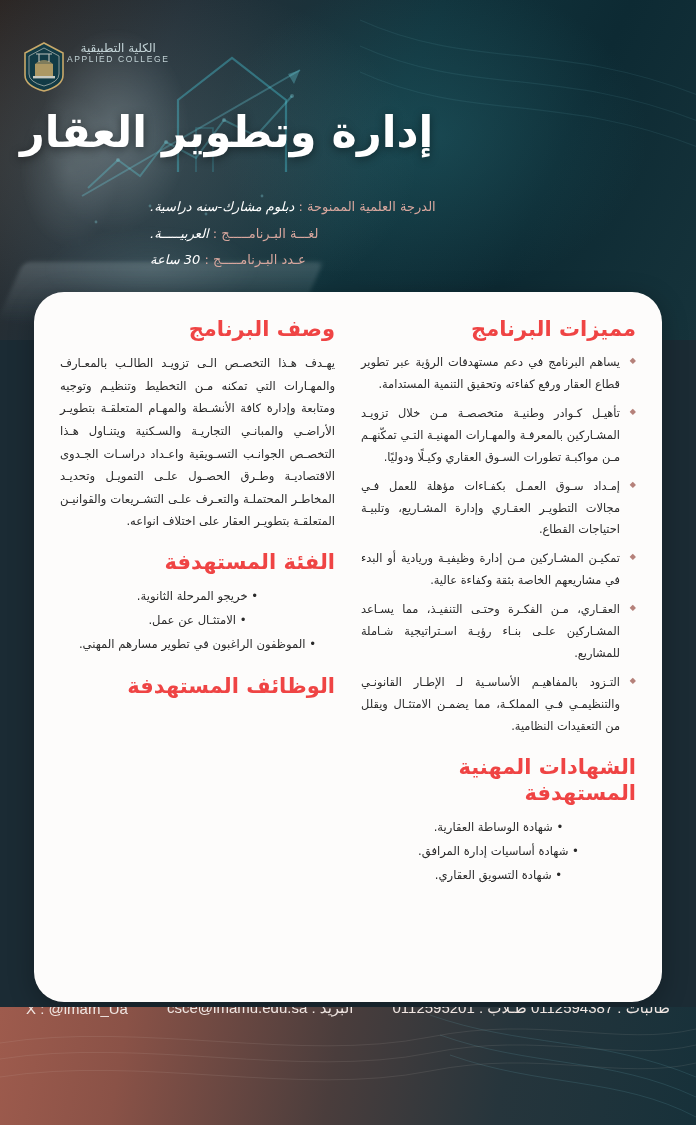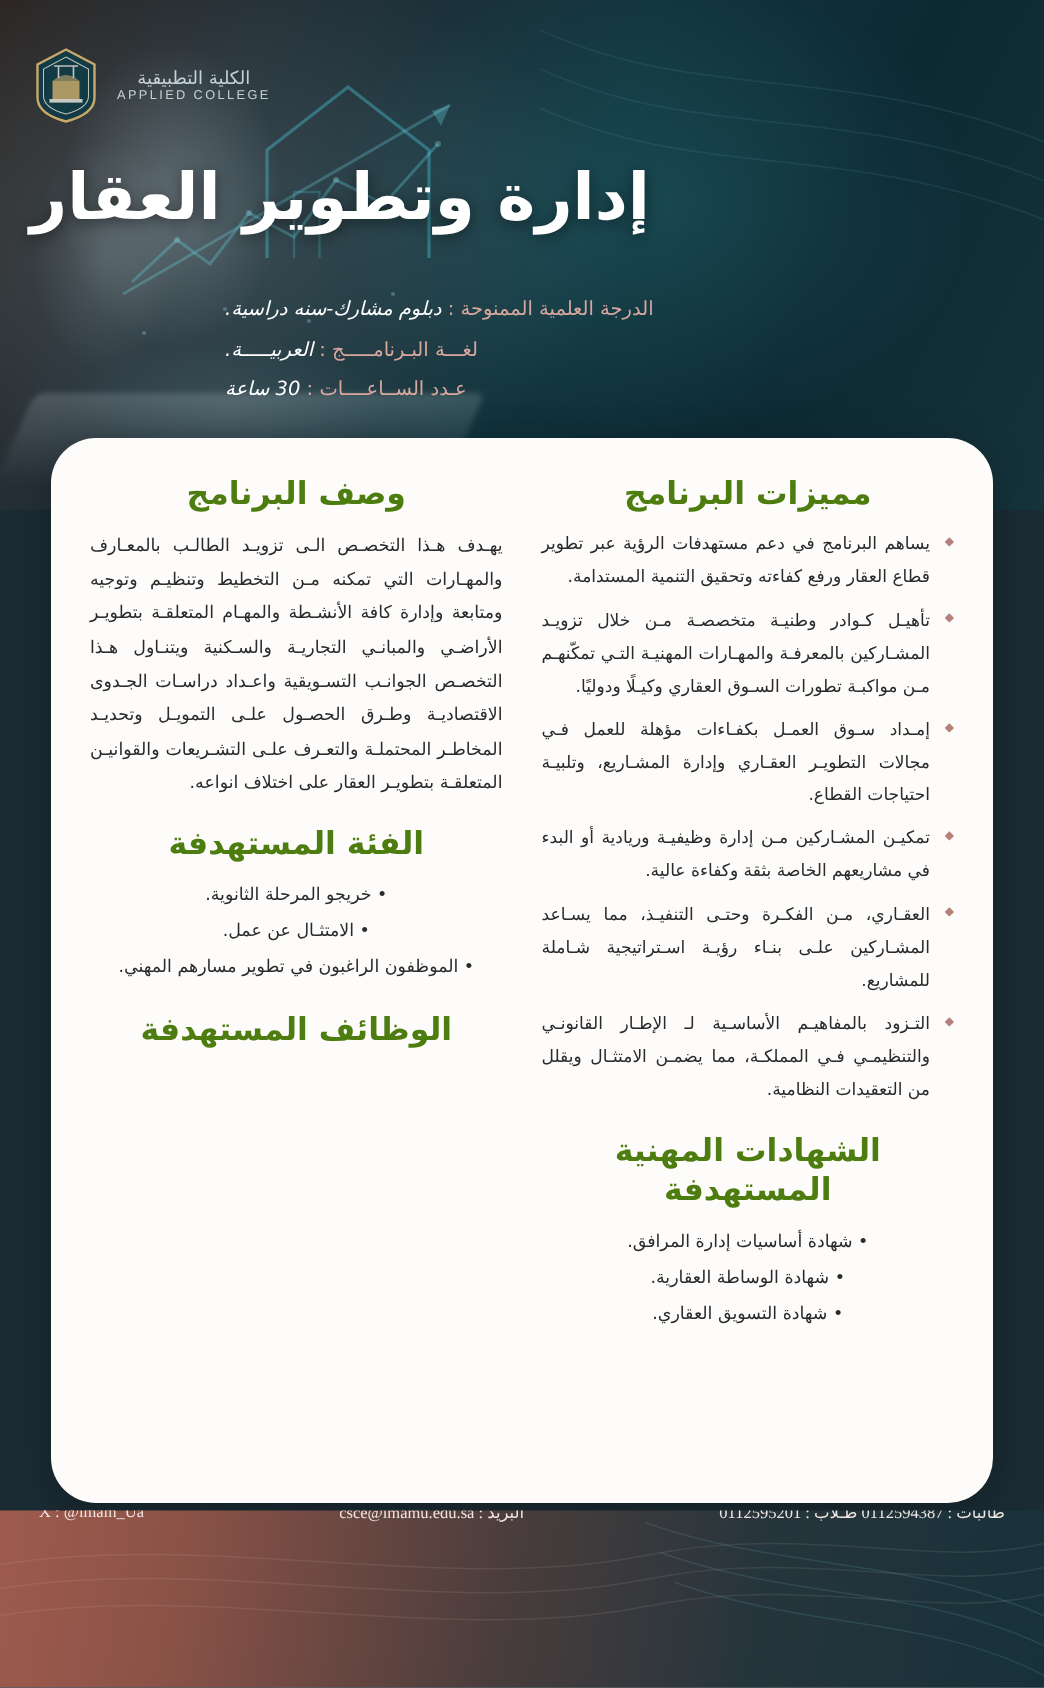--- a/index.html
+++ b/index.html
@@ -32,22 +32,22 @@
     filter:blur(1px);
   }
   .hero-tablet {
     position:absolute; left:10px; bottom:18px; width:300px; height:60px;
     background:linear-gradient(180deg, rgba(190,205,210,0.22), rgba(40,60,70,0.05));
     transform:skewX(-24deg); border-radius:6px; filter:blur(2px);
   }
   .hero-svg { position:absolute; inset:0; width:100%; height:100%; }
 
   .brand {
-    position:absolute; top:32px; left:22px;
-    display:flex; align-items:center; gap:12px;
+    position:absolute; top:42px; left:22px;
+    display:flex; gap:1px;
   }
   .brand-txt { text-align:center; line-height:1.05; }
   .brand-ar {
     font-size:12px; color:#cfe0e3; letter-spacing:.5px; opacity:.92;
   }
   .brand-en {
     font-size:8.5px; color:#cfe0e3; letter-spacing:1.6px;
     font-family:"Liberation Sans",sans-serif; opacity:.9;
   }
   .crest { width:44px; height:50px; }
@@ -74,22 +74,22 @@
     width:628px; height:710px;
     background:#fdfcfb; border-radius:30px;
     box-shadow:0 6px 26px rgba(0,0,0,.28);
     padding:24px 26px 18px 26px;
     display:flex; flex-direction:row-reverse; gap:26px;
     direction:rtl; overflow:hidden;
   }
   .col { width:286px; }
 
   h2.sec {
-    color:#4d7c0f; font-size:21px; font-weight:700;
-    text-align:center; line-height:1.25; margin-bottom:10px;
+    color:#ef4444; font-size:21px; font-weight:700;
+    line-height:1.25; margin-bottom:10px;
   }
   h2.sec.tight { margin-top:16px; }
 
   p.body {
     font-size:11.6px; color:#2a2a2a; line-height:1.95;
     text-align:justify; text-justify:inter-word;
   }
   p.body.center { text-align:center; }
 
   ul.feat { list-style:none; }
@@ -116,22 +116,22 @@
     background:linear-gradient(100deg,#9e5b4d 0%,#8a5247 18%,#4a3d3c 48%,#26353c 72%,#17313a 100%);
     overflow:hidden;
   }
   .footer-waves { position:absolute; inset:0; width:100%; height:100%; }
   .footer-bar {
     position:absolute; top:-16px; left:0; right:0; height:34px;
     display:flex; align-items:center; justify-content:space-between;
     padding:0 26px; direction:ltr;
   }
   .f-item {
-    font-size:11px; color:#f0e6e2; white-space:nowrap;
-    font-family:Liberation Serif, serif;
+    font-size:15px; color:#f0e6e2; white-space:nowrap;
+    font-family:Liberation Sans, sans-serif;
     text-align:right;
   }
   .f-item.rtl { direction:rtl; }
 </style>
 </head>
 <body>
 
 <div class="page">
 
   <div class="hero">
@@ -185,21 +185,21 @@
     <div class="hero-meta">
       <div class="meta-row">
         <span class="meta-lbl">الدرجة العلمية الممنوحة :</span>
         <span class="meta-val">دبلوم مشارك-سنه دراسية.</span>
       </div>
       <div class="meta-row">
         <span class="meta-lbl">لغـــة البـرنامـــــج :</span>
         <span class="meta-val">العربيـــــة.</span>
       </div>
       <div class="meta-row">
-        <span class="meta-lbl">عـدد الســاعــــات :</span>
+        <span class="meta-lbl">عـدد البـرنامـــــج :</span>
         <span class="meta-val">30 ساعة</span>
       </div>
     </div>
   </div>
 
   <div class="card">
 
     <div class="col">
       <h2 class="sec">وصف البرنامج</h2>
       <p class="body">يهـدف هـذا التخصـص الـى تزويـد الطالـب بالمعـارف والمهـارات التي تمكنه مـن التخطيط وتنظيـم وتوجيه ومتابعة وإدارة كافة الأنشـطة والمهـام المتعلقـة بتطويـر الأراضـي والمبانـي التجاريـة والسـكنية ويتنـاول هـذا التخصـص الجوانـب التسـويقية واعـداد دراسـات الجـدوى الاقتصاديـة وطـرق الحصـول علـى التمويـل وتحديـد المخاطـر المحتملـة والتعـرف علـى التشـريعات والقوانيـن المتعلقـة بتطويـر العقار على اختلاف انواعه.</p>
@@ -220,22 +220,22 @@
         <li>يساهم البرنامج في دعم مستهدفات الرؤية عبر تطوير قطاع العقار ورفع كفاءته وتحقيق التنمية المستدامة.</li>
         <li>تأهيـل كـوادر وطنيـة متخصصـة مـن خلال تزويـد المشـاركين بالمعرفـة والمهـارات المهنيـة التـي تمكّنهـم مـن مواكبـة تطورات السـوق العقاري وكيـلًا ودوليًا.</li>
         <li>إمـداد سـوق العمـل بكفـاءات مؤهلة للعمل فـي مجالات التطويـر العقـاري وإدارة المشـاريع، وتلبيـة احتياجات القطاع.</li>
         <li>تمكيـن المشـاركين مـن إدارة وظيفيـة وريادية أو البدء في مشاريعهم الخاصة بثقة وكفاءة عالية.</li>
         <li>العقـاري، مـن الفكـرة وحتـى التنفيـذ، مما يسـاعد المشـاركين علـى بنـاء رؤيـة اسـتراتيجية شـاملة للمشاريع.</li>
         <li>التـزود بالمفاهيـم الأساسـية لـ الإطـار القانونـي والتنظيمـي فـي المملكـة، مما يضمـن الامتثـال ويقلل من التعقيدات النظامية.</li>
       </ul>
 
       <h2 class="sec tight">الشهادات المهنية المستهدفة</h2>
       <ul class="dots">
+        <li>شهادة الوساطة العقارية.</li>
         <li>شهادة أساسيات إدارة المرافق.</li>
-        <li>شهادة الوساطة العقارية.</li>
         <li>شهادة التسويق العقاري.</li>
       </ul>
     </div>
   </div>
 
   <div class="footer">
     <svg class="footer-waves" viewBox="0 0 696 118" preserveAspectRatio="none">
       <g fill="none" stroke="#e6d9d2" stroke-opacity="0.10" stroke-width="1">
         <path d="M0 36 C140 14, 300 56, 430 30 C540 8, 620 40, 696 22"></path>
         <path d="M0 52 C140 30, 300 72, 430 46 C540 24, 620 56, 696 38"></path>

